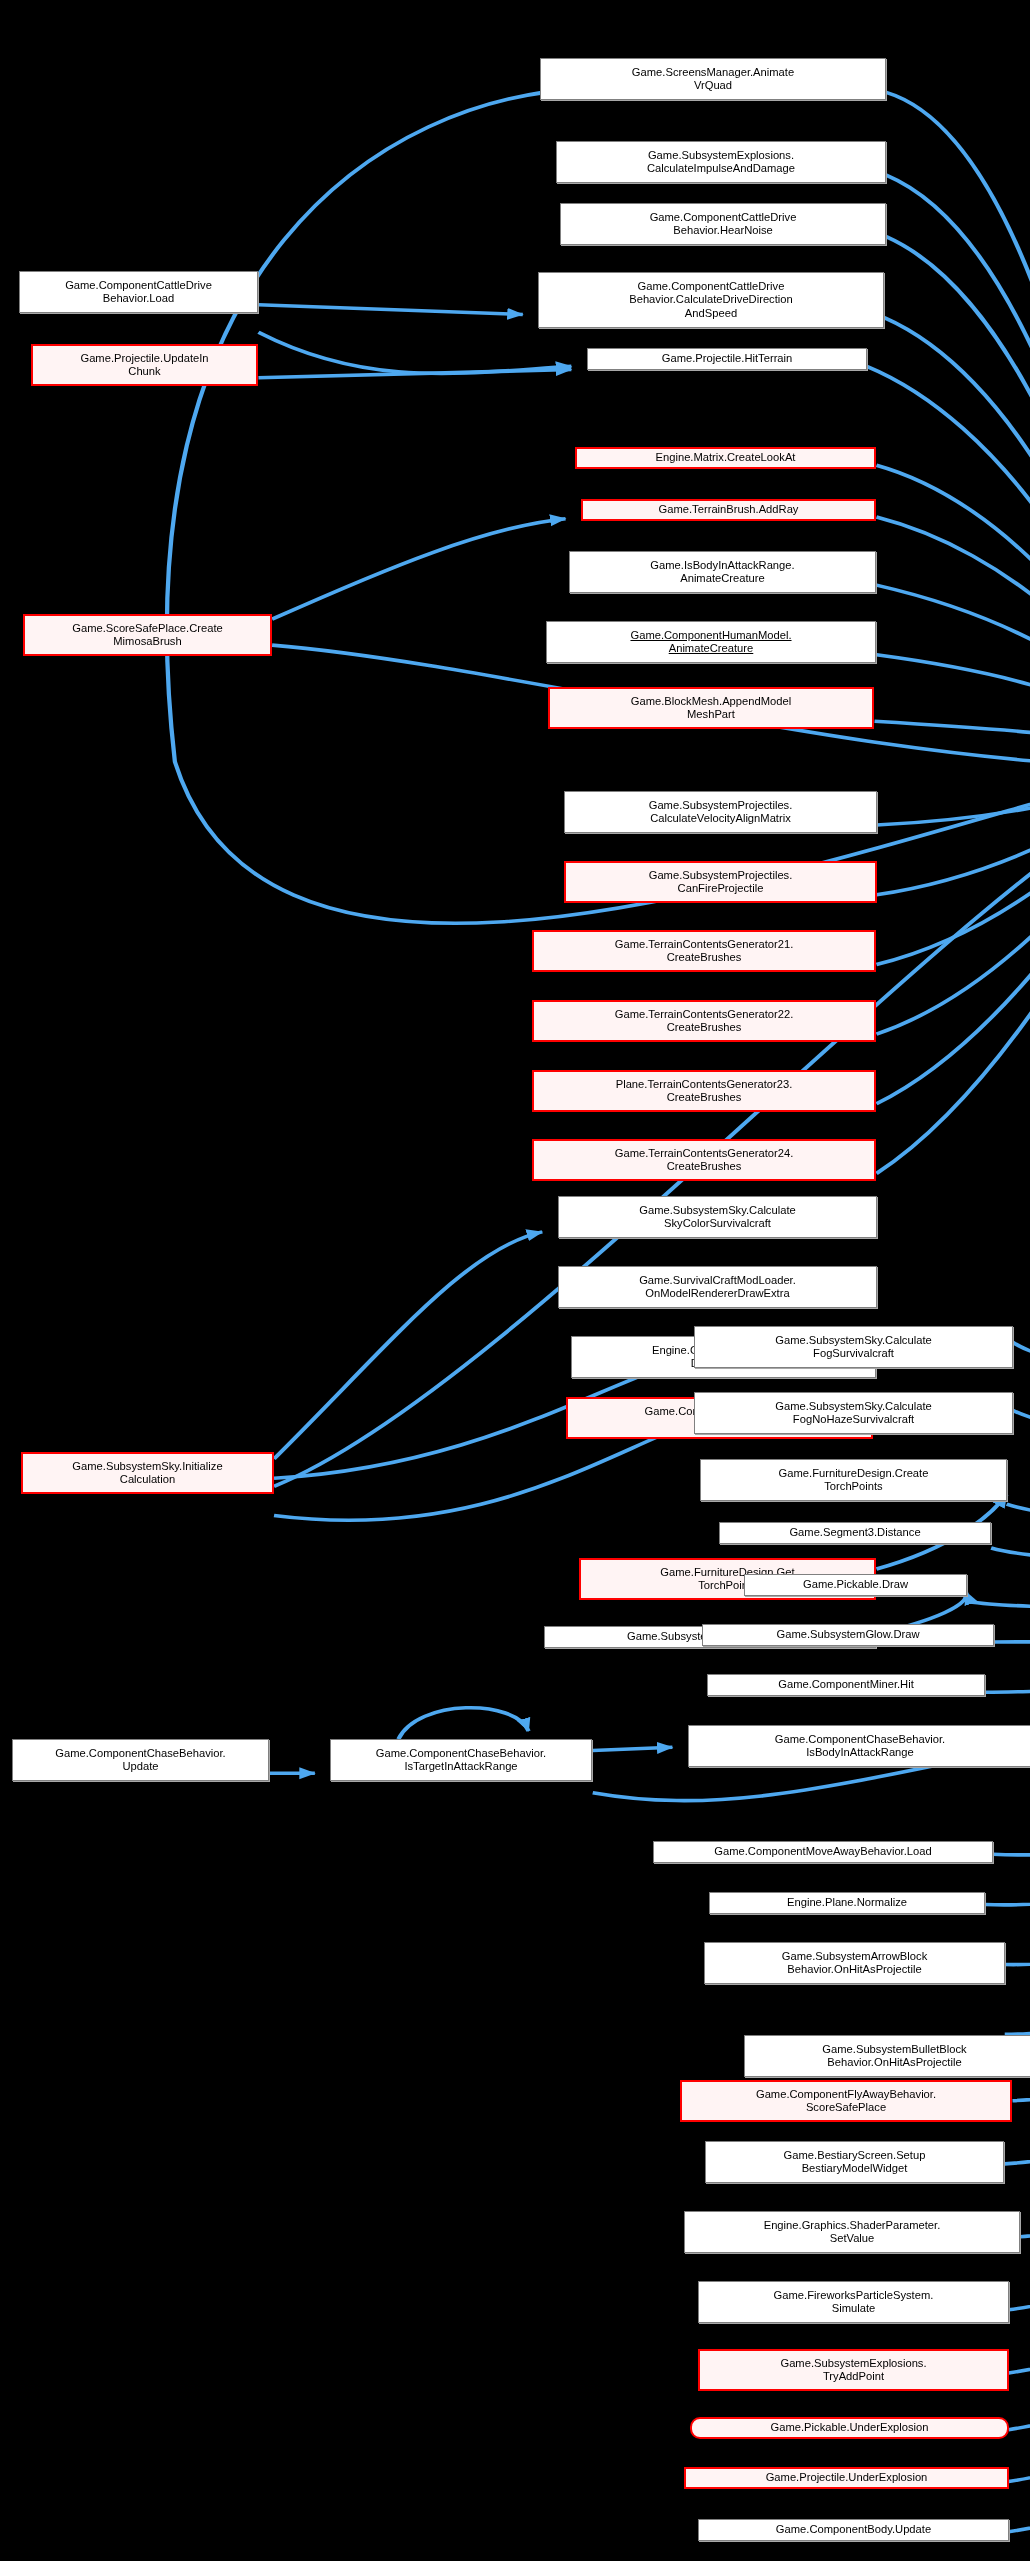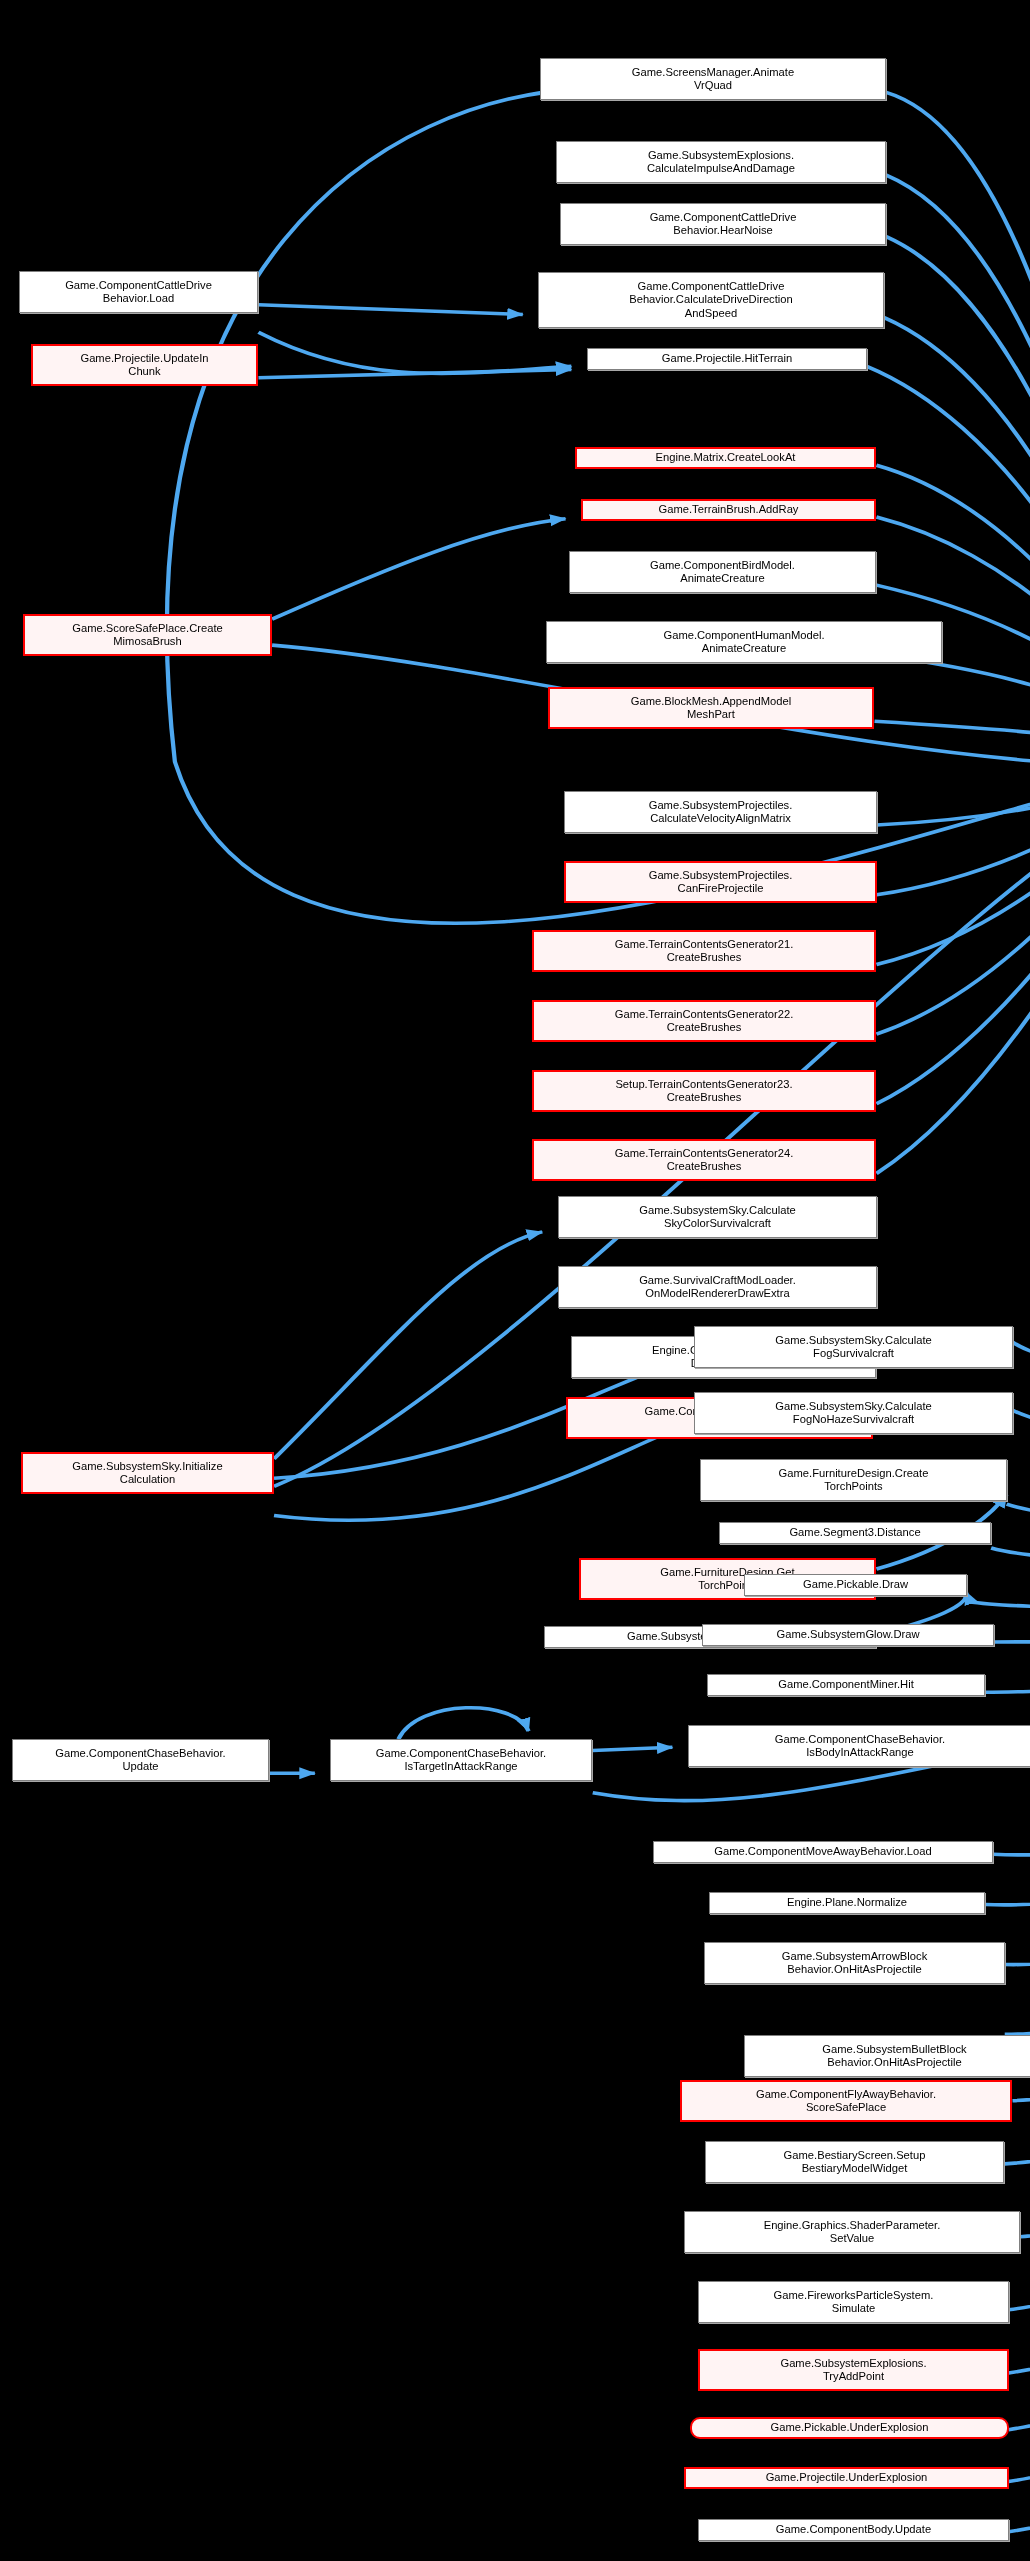--- a/index.html
+++ b/index.html
@@ -139,37 +139,37 @@
     <div class="node" style="left: 538px; top: 272px; width: 346px; height: 56px;">Game.ComponentCattleDrive
 Behavior.CalculateDriveDirection
 AndSpeed</div>
     <div class="node" style="left: 19px; top: 271px; width: 239px; height: 42px;">Game.ComponentCattleDrive
 Behavior.Load</div>
     <div class="node red" style="left: 31px; top: 344px; width: 227px; height: 42px;">Game.Projectile.UpdateIn
 Chunk</div>
     <div class="node" style="left: 587px; top: 348px; width: 280px; height: 22px;">Game.Projectile.HitTerrain</div>
     <div class="node red" style="left: 575px; top: 447px; width: 301px; height: 22px;">Engine.Matrix.CreateLookAt</div>
     <div class="node red" style="left: 581px; top: 499px; width: 295px; height: 22px;">Game.TerrainBrush.AddRay</div>
-    <div class="node" style="left: 569px; top: 551px; width: 307px; height: 42px;">Game.ComponentBirdModel.
+    <div class="node" style="left: 569px; top: 551px; width: 307px; height: 42px;">Game.IsBodyInAttackRange.
 AnimateCreature</div>
-    <div class="node" style="left: 546px; top: 621px; width: 396px; height: 42px;">Game.ComponentHumanModel.
+    <div class="node" style="left: 546px; top: 621px; width: 330px; height: 42px; text-decoration: underline;">Game.ComponentHumanModel.
 AnimateCreature</div>
     <div class="node red" style="left: 548px; top: 687px; width: 326px; height: 42px;">Game.BlockMesh.AppendModel
 MeshPart</div>
     <div class="node red" style="left: 23px; top: 614px; width: 249px; height: 42px;">Game.ScoreSafePlace.Create
 MimosaBrush</div>
     <div class="node" style="left: 564px; top: 791px; width: 313px; height: 42px;">Game.SubsystemProjectiles.
 CalculateVelocityAlignMatrix</div>
     <div class="node red" style="left: 564px; top: 861px; width: 313px; height: 42px;">Game.SubsystemProjectiles.
 CanFireProjectile</div>
     <div class="node red" style="left: 532px; top: 930px; width: 344px; height: 42px;">Game.TerrainContentsGenerator21.
 CreateBrushes</div>
     <div class="node red" style="left: 532px; top: 1000px; width: 344px; height: 42px;">Game.TerrainContentsGenerator22.
 CreateBrushes</div>
-    <div class="node red" style="left: 532px; top: 1070px; width: 344px; height: 42px;">Setup.TerrainContentsGenerator23.
+    <div class="node red" style="left: 532px; top: 1070px; width: 344px; height: 42px;">Plane.TerrainContentsGenerator23.
 CreateBrushes</div>
     <div class="node red" style="left: 532px; top: 1139px; width: 344px; height: 42px;">Game.TerrainContentsGenerator24.
 CreateBrushes</div>
     <div class="node" style="left: 558px; top: 1196px; width: 319px; height: 42px;">Game.SubsystemSky.Calculate
 SkyColorSurvivalcraft</div>
     <div class="node" style="left: 558px; top: 1266px; width: 319px; height: 42px;">Game.SurvivalCraftModLoader.
 OnModelRendererDrawExtra</div>
     <div class="node" style="left: 571px; top: 1336px; width: 305px; height: 42px;">Engine.Graphics.FontBatch3
 D.QueueText</div>
     <div class="node red" style="left: 566px; top: 1397px; width: 307px; height: 42px;">Game.ComponentRider.Score

